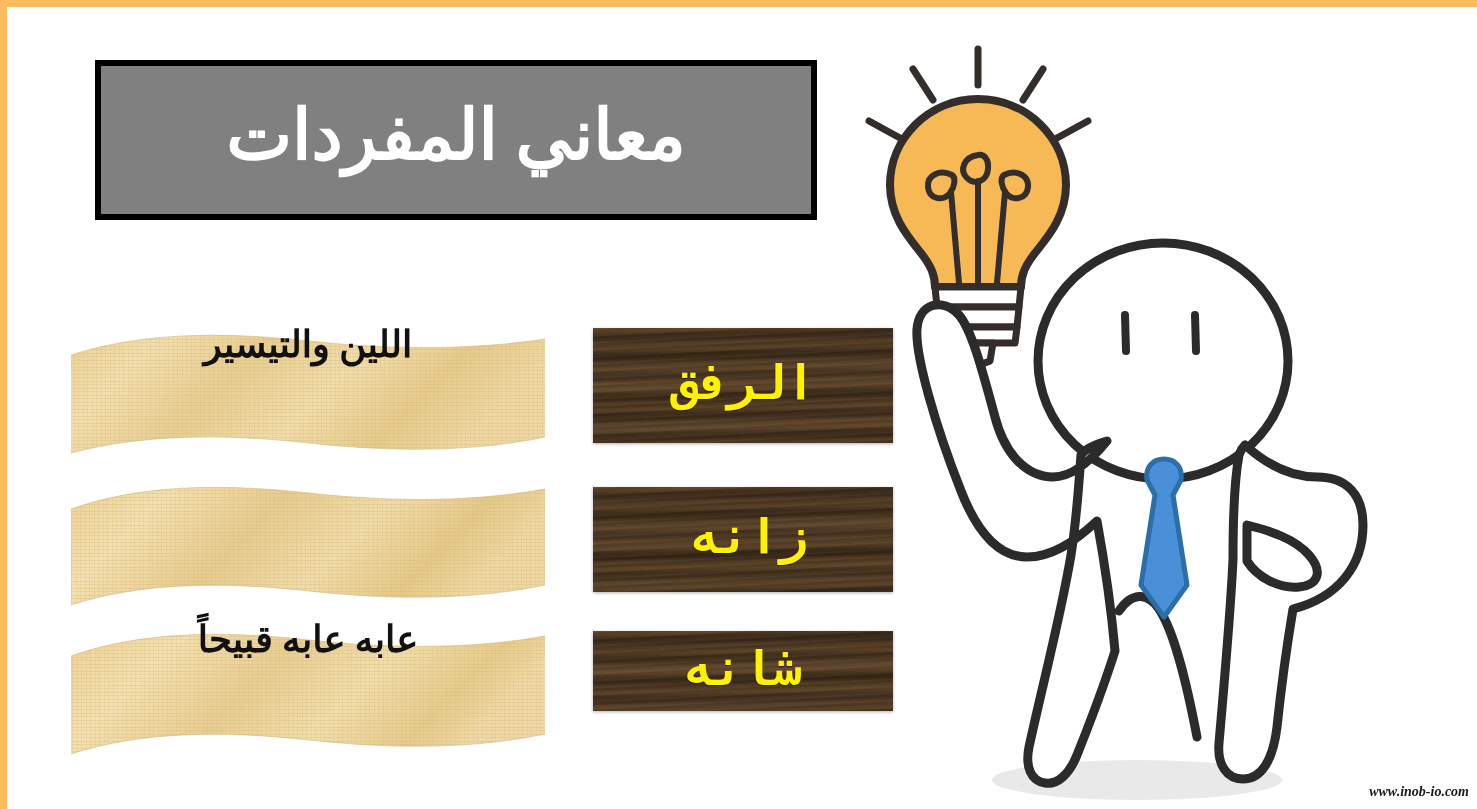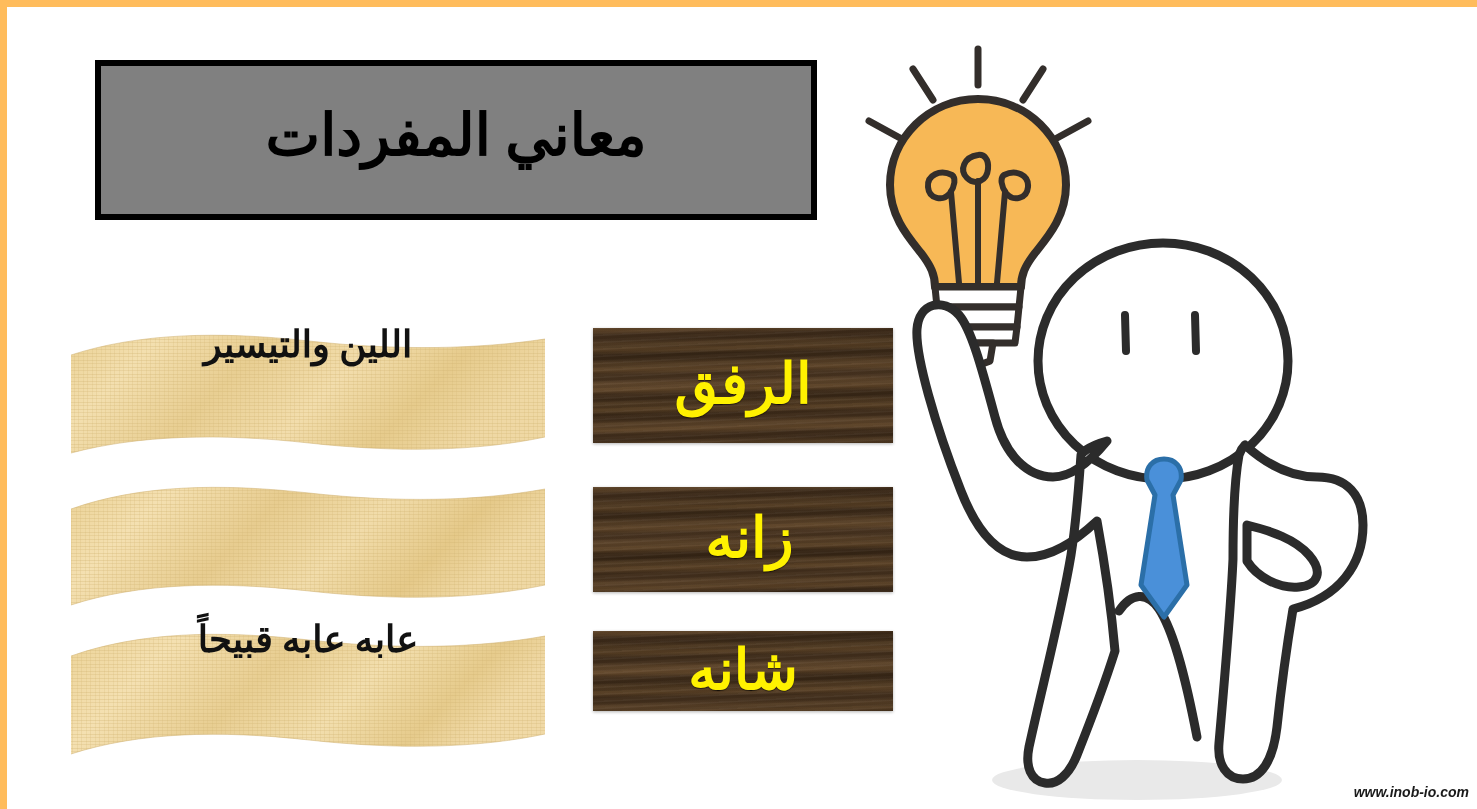--- a/index.html
+++ b/index.html
@@ -23,22 +23,22 @@
   
   #title-box {
     position:absolute;
     left:88px; top:53px;
     width:722px; height:160px;
     background:#808080;
     border:6px solid #000000;
     display:flex; align-items:center; justify-content:center;
   }
   #title-text {
-    color:#000000;
-    font-size:58px;
+    color:#ffffff;
+    font-size:70px;
     font-weight:700;
     letter-spacing:0px;
     line-height:1;
     direction:rtl;
     white-space:nowrap;
     transform:translateY(-4px);
   }
 
   
   .wood-box {
@@ -61,26 +61,27 @@
         rgba(0,0,0,0.10) 7px,
         rgba(0,0,0,0.10) 12px,
         rgba(190,150,95,0.12) 16px,
         rgba(190,150,95,0.12) 20px
       ),
       linear-gradient(178deg, #4a3420 0%, #3b2917 22%, #503923 46%, #3a2816 63%, #4b3520 82%, #392716 100%);
     box-shadow:0 1px 3px rgba(0,0,0,0.3);
   }
   .wood-text {
     color:#FFF200;
-    font-size:56px;
+    font-size:48px;
     font-weight:700;
     direction:rtl;
     text-shadow:0 1px 1px rgba(0,0,0,0.55);
     white-space:nowrap;
     transform:translateY(-2px);
+    font-family:Liberation Mono, monospace;
   }
   #wood-1 { left:586px; top:321px; width:300px; height:115px; }
   #wood-2 { left:586px; top:480px; width:300px; height:105px;padding-left:13px; }
   #wood-3 { left:586px; top:624px; width:300px; height:80px; }
 
   
   .ribbon {
     position:absolute;
     display:flex; align-items:flex-start; justify-content:center;
   }
@@ -106,21 +107,21 @@
     width:600px; height:785px;
     pointer-events:none;
   }
   #illustration svg { width:100%; height:100%; display:block; }
 
   
   #watermark {
     position:absolute;
     right:8px; bottom:9px;
     direction:ltr;
-    font-family:Liberation Sans, sans-serif;
+    font-family:Liberation Serif, serif;
     font-size:14px;
     font-weight:700;
     font-style:italic;
     color:#1a1a1a;
     letter-spacing:0px;
   }
 </style>
 </head>
 <body>
 

